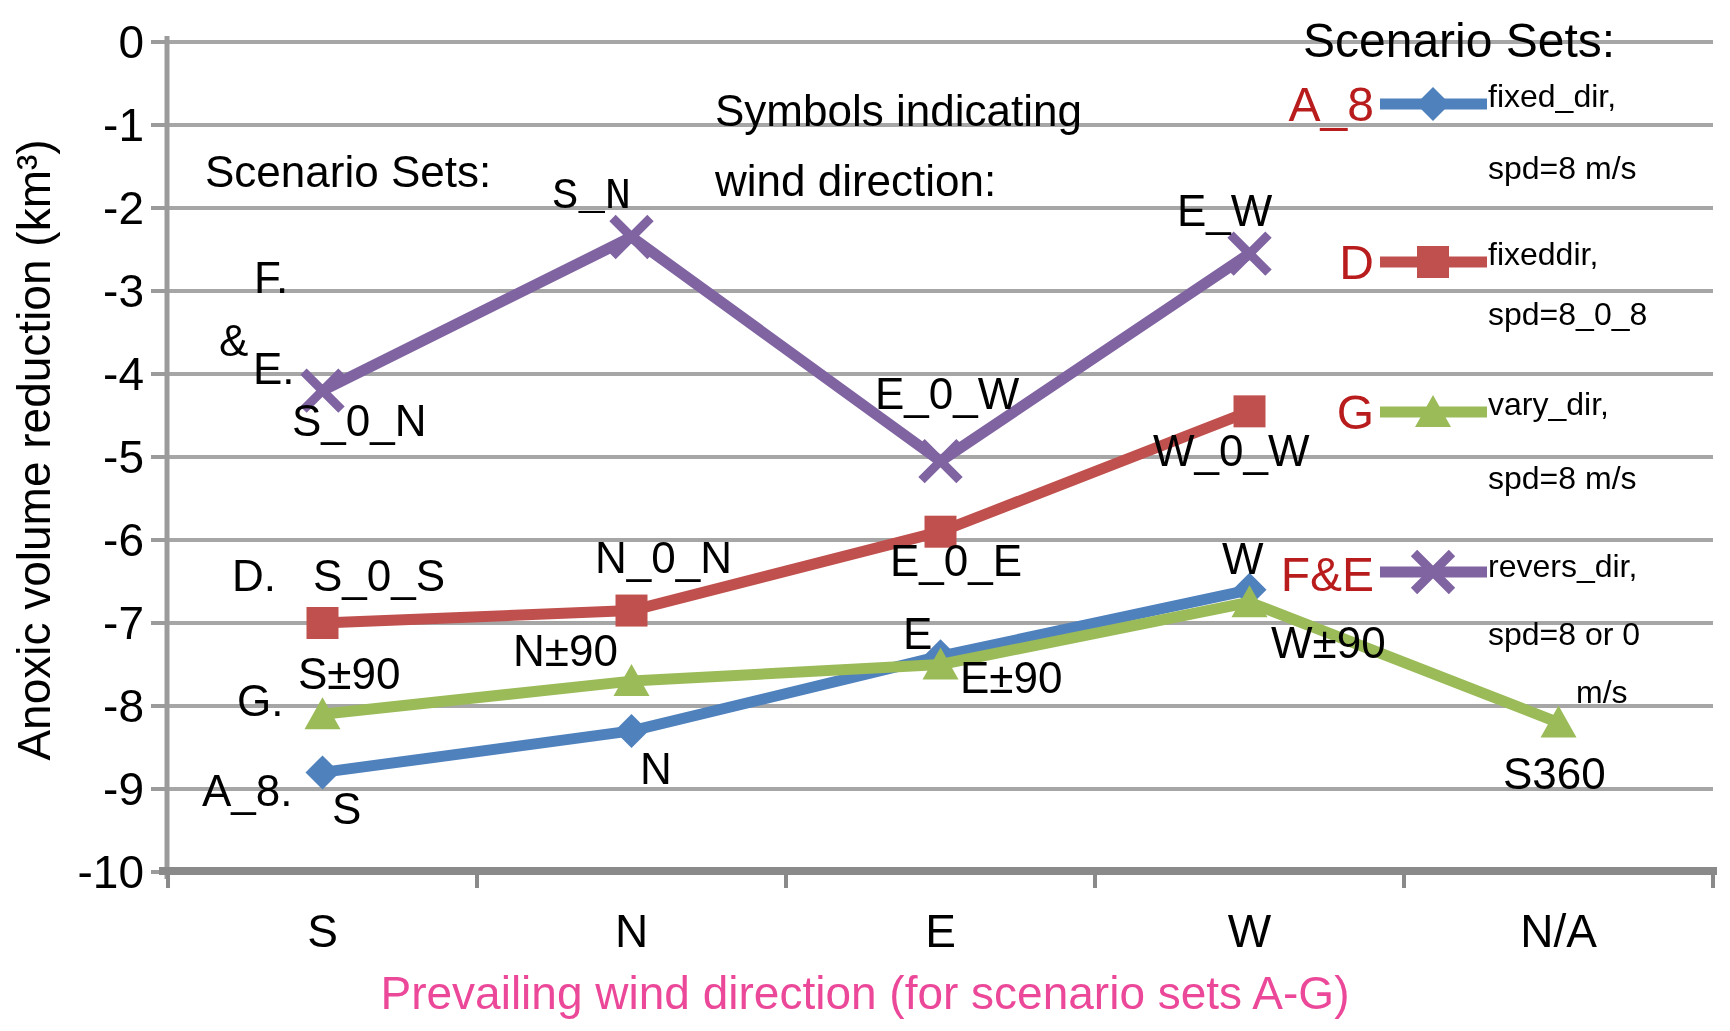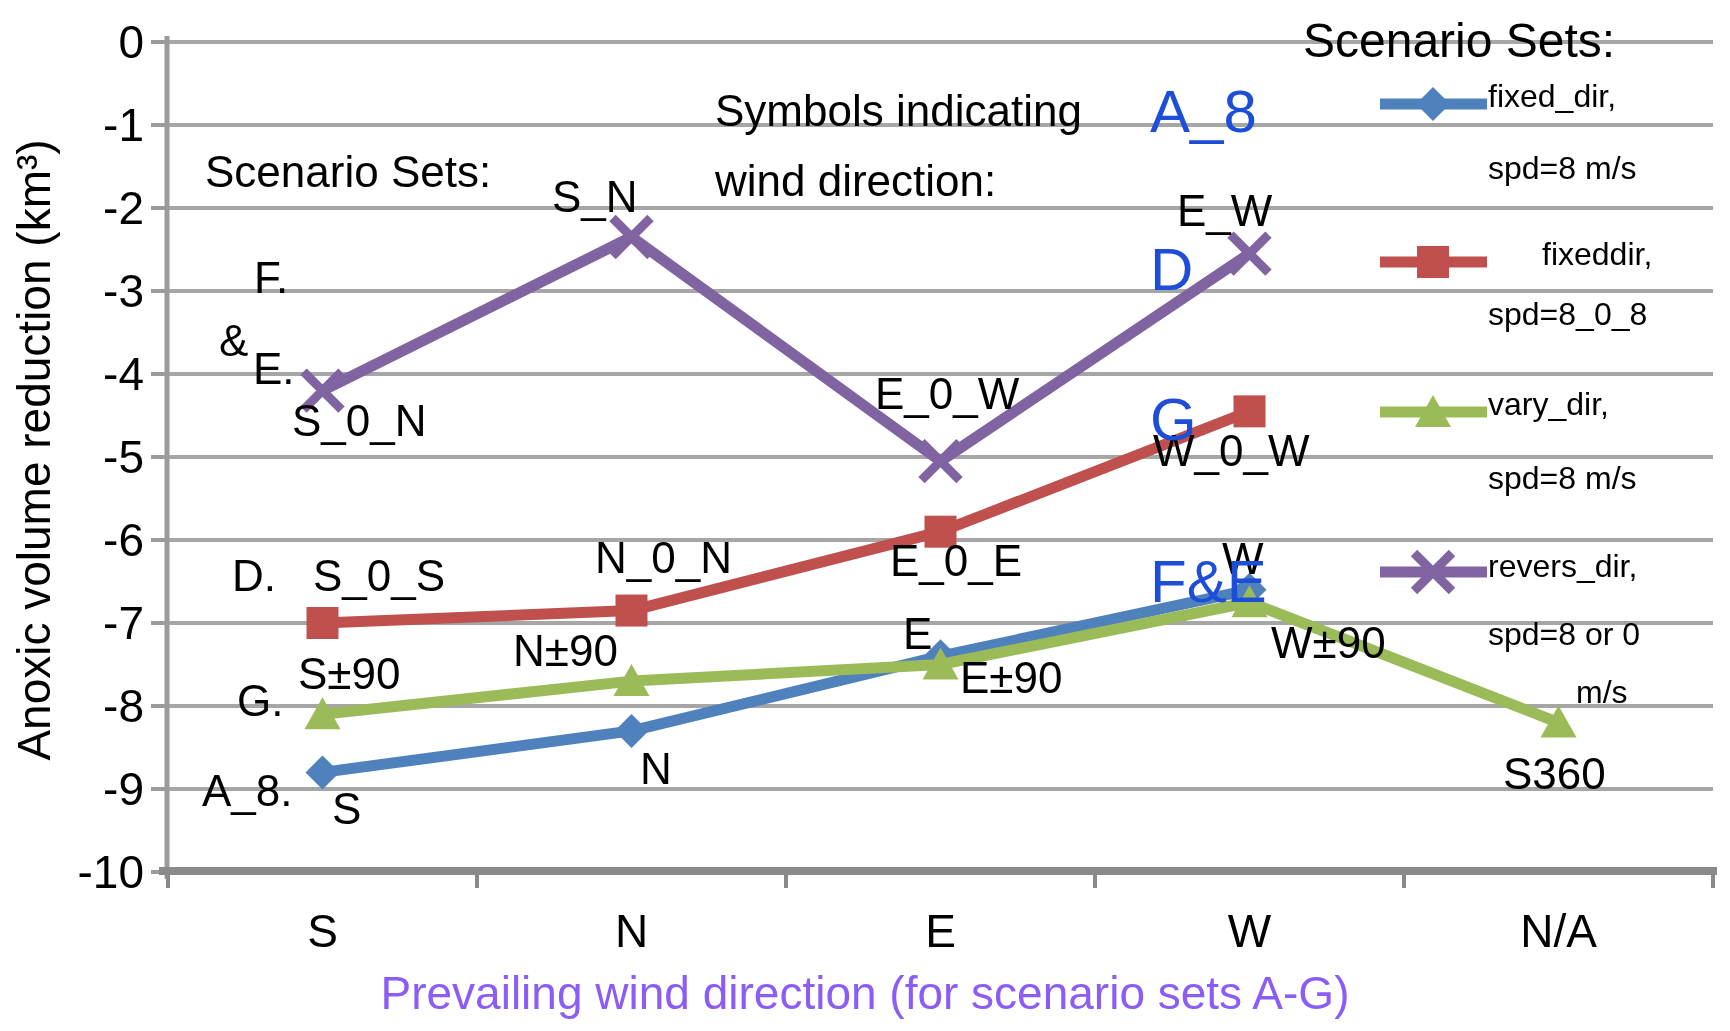--- a/index.html
+++ b/index.html
@@ -4,24 +4,24 @@
 <style>
   html,body{margin:0;padding:0;background:#ffffff;}
   #chart-root{
     position:relative;width:1730px;height:1031px;background:#ffffff;
     font-family:"Liberation Sans", sans-serif;color:#000;overflow:hidden;
   }
   #plot{position:absolute;left:0;top:0;}
   .lbl{position:absolute;font-size:44px;line-height:1.12;white-space:pre;color:#000;}
   .ytick{position:absolute;width:110px;text-align:right;font-size:46px;line-height:1;color:#000;}
   .xtick{position:absolute;width:170px;text-align:center;font-size:46px;line-height:1;color:#000;}
-  .lg-key{position:absolute;width:224px;font-size:60px;line-height:1.05;white-space:pre;color:#1d4ed8;}
+  .lg-key{position:absolute;width:224px;text-align:right;font-size:48px;line-height:1.05;white-space:pre;color:#b91c1c;}
   .lg-text{position:absolute;font-size:32px;line-height:1.05;white-space:pre;color:#000;}
   #legend-title{position:absolute;left:1303px;top:16px;font-size:48px;line-height:1.05;white-space:pre;color:#000;}
-  #x-axis-title{position:absolute;left:0;top:966px;width:1730px;text-align:center;font-size:46px;color:#8b5cf6;}
+  #x-axis-title{position:absolute;left:0;top:966px;width:1730px;text-align:center;font-size:46px;color:#ec4899;}
   #y-axis-title{position:absolute;left:-485px;top:427px;width:1030px;height:46px;text-align:center;
     font-size:46px;transform:rotate(-90deg);transform-origin:center;color:#000;}
 </style>
 </head>
 <body>
 
 <div id="chart-root">
   <svg id="plot" width="1730" height="1031" viewBox="0 0 1730 1031">
       <line x1="168" y1="42" x2="1713" y2="42" stroke="#A6A6A6" stroke-width="4"></line>
       <line x1="168" y1="125" x2="1713" y2="125" stroke="#A6A6A6" stroke-width="4"></line>
@@ -101,41 +101,41 @@
       <div class="xtick" style="left: 1473.5px; top: 908px;">N/A</div>
       <div class="lbl" style="left: 205px; top: 147px;">Scenario Sets:</div>
       <div class="lbl" style="left: 715px; top: 76px; width: 430px; white-space: normal; line-height: 70px;">Symbols indicating wind direction:</div>
       <div class="lbl" style="left: 254px; top: 253px;">F.</div>
       <div class="lbl" style="left: 219px; top: 316px;">&amp;</div>
       <div class="lbl" style="left: 253px; top: 344px;">E.</div>
       <div class="lbl" style="left: 232px; top: 551px;">D.</div>
       <div class="lbl" style="left: 237px; top: 676px;">G.</div>
       <div class="lbl" style="left: 202px; top: 766px; text-align: right;">A_8.</div>
       <div class="lbl" style="left: 292px; top: 396px;">S_0_N</div>
-      <div class="lbl" style="left: 552px; top: 172px;">S_N</div>
+      <div class="lbl" style="left: 552px; top: 172px; font-family: Liberation Mono, monospace;">S_N</div>
       <div class="lbl" style="left: 875px; top: 369px;">E_0_W</div>
       <div class="lbl" style="left: 1177px; top: 186px;">E_W</div>
       <div class="lbl" style="left: 313px; top: 551px;">S_0_S</div>
       <div class="lbl" style="left: 595px; top: 533px;">N_0_N</div>
       <div class="lbl" style="left: 890px; top: 536px;">E_0_E</div>
       <div class="lbl" style="left: 1153px; top: 426px;">W_0_W</div>
       <div class="lbl" style="left: 298px; top: 649px;">S±90</div>
       <div class="lbl" style="left: 513px; top: 626px;">N±90</div>
       <div class="lbl" style="left: 960px; top: 653px;">E±90</div>
       <div class="lbl" style="left: 1236px; top: 618px; margin-left: 35px;">W±90</div>
       <div class="lbl" style="left: 332px; top: 784px;">S</div>
       <div class="lbl" style="left: 640px; top: 744px;">N</div>
       <div class="lbl" style="left: 903px; top: 609px;">E</div>
       <div class="lbl" style="left: 1222px; top: 534px;">W</div>
       <div class="lbl" style="left: 1503px; top: 749px;">S360</div>
       <div class="lg-key" style="left: 1150px; top: 80px;">A_8</div>
       <div class="lg-text" style="left: 1488px; top: 80px;">fixed_dir,</div>
       <div class="lg-text" style="left: 1488px; top: 152px;">spd=8 m/s</div>
       <div class="lg-key" style="left: 1150px; top: 238px;">D</div>
-      <div class="lg-text" style="left: 1542px; top: 238px;">fixeddir,</div>
+      <div class="lg-text" style="left: 1488px; top: 238px;">fixeddir,</div>
       <div class="lg-text" style="left: 1488px; top: 298px;">spd=8_0_8</div>
       <div class="lg-key" style="left: 1150px; top: 388px;">G</div>
       <div class="lg-text" style="left: 1488px; top: 388px;">vary_dir,</div>
       <div class="lg-text" style="left: 1488px; top: 462px;">spd=8 m/s</div>
       <div class="lg-key" style="left: 1150px; top: 550px;">F&amp;E</div>
       <div class="lg-text" style="left: 1488px; top: 550px;">revers_dir,</div>
       <div class="lg-text" style="left: 1488px; top: 618px;">spd=8 or 0</div>
       <div class="lg-text" style="left: 1576px; top: 676px;">m/s</div>
     </div>
   <div id="legend-title">Scenario Sets:</div>

